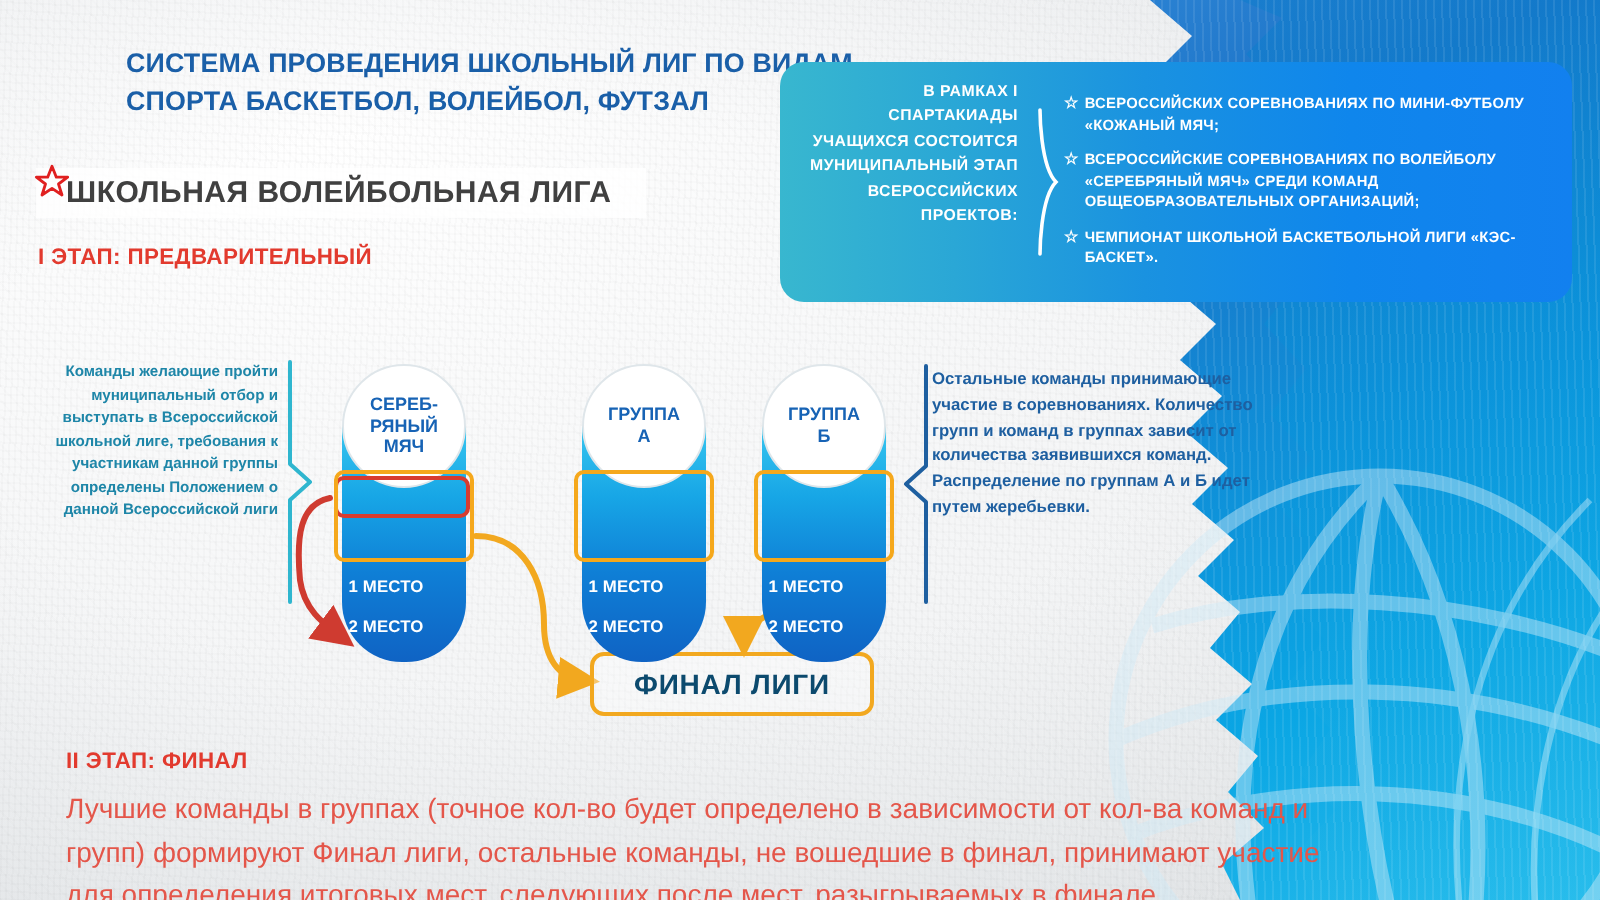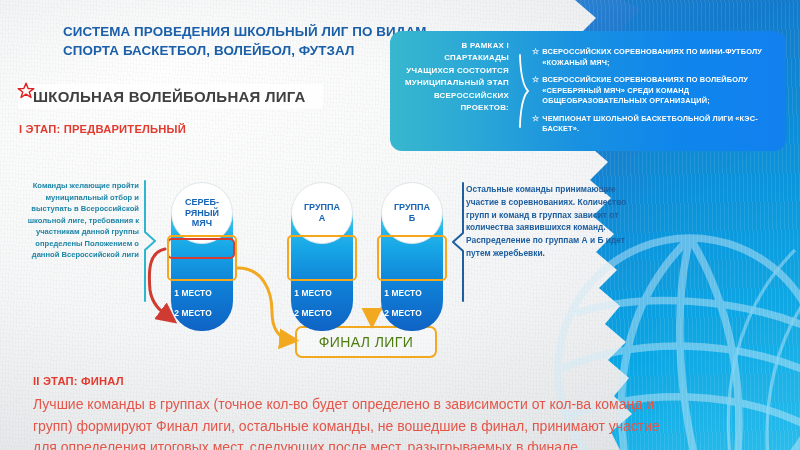--- a/index.html
+++ b/index.html
@@ -258,23 +258,23 @@
     letter-spacing: .1px;
     text-transform: uppercase;
     background: rgba(255,255,255,.35);
   }
   .final-box {
     position: absolute; left: 295px; top: 326px;
     width: 142px; height: 32px;
     border: 2px solid #f2a81f;
     border-radius: 7px;
     display: flex; align-items: center; justify-content: center;
-    color: #4d7c0f;
+    color: #0c4a6e;
     font-size: 14px;
-    font-weight: normal;
+    font-weight: bold;
     letter-spacing: .4px;
     text-transform: uppercase;
     background: rgba(255,255,255,.35);
   }
 
   .connectors {
     position: absolute; left: 0; top: 0;
     width: 800px; height: 450px;
     pointer-events: none;
   }

